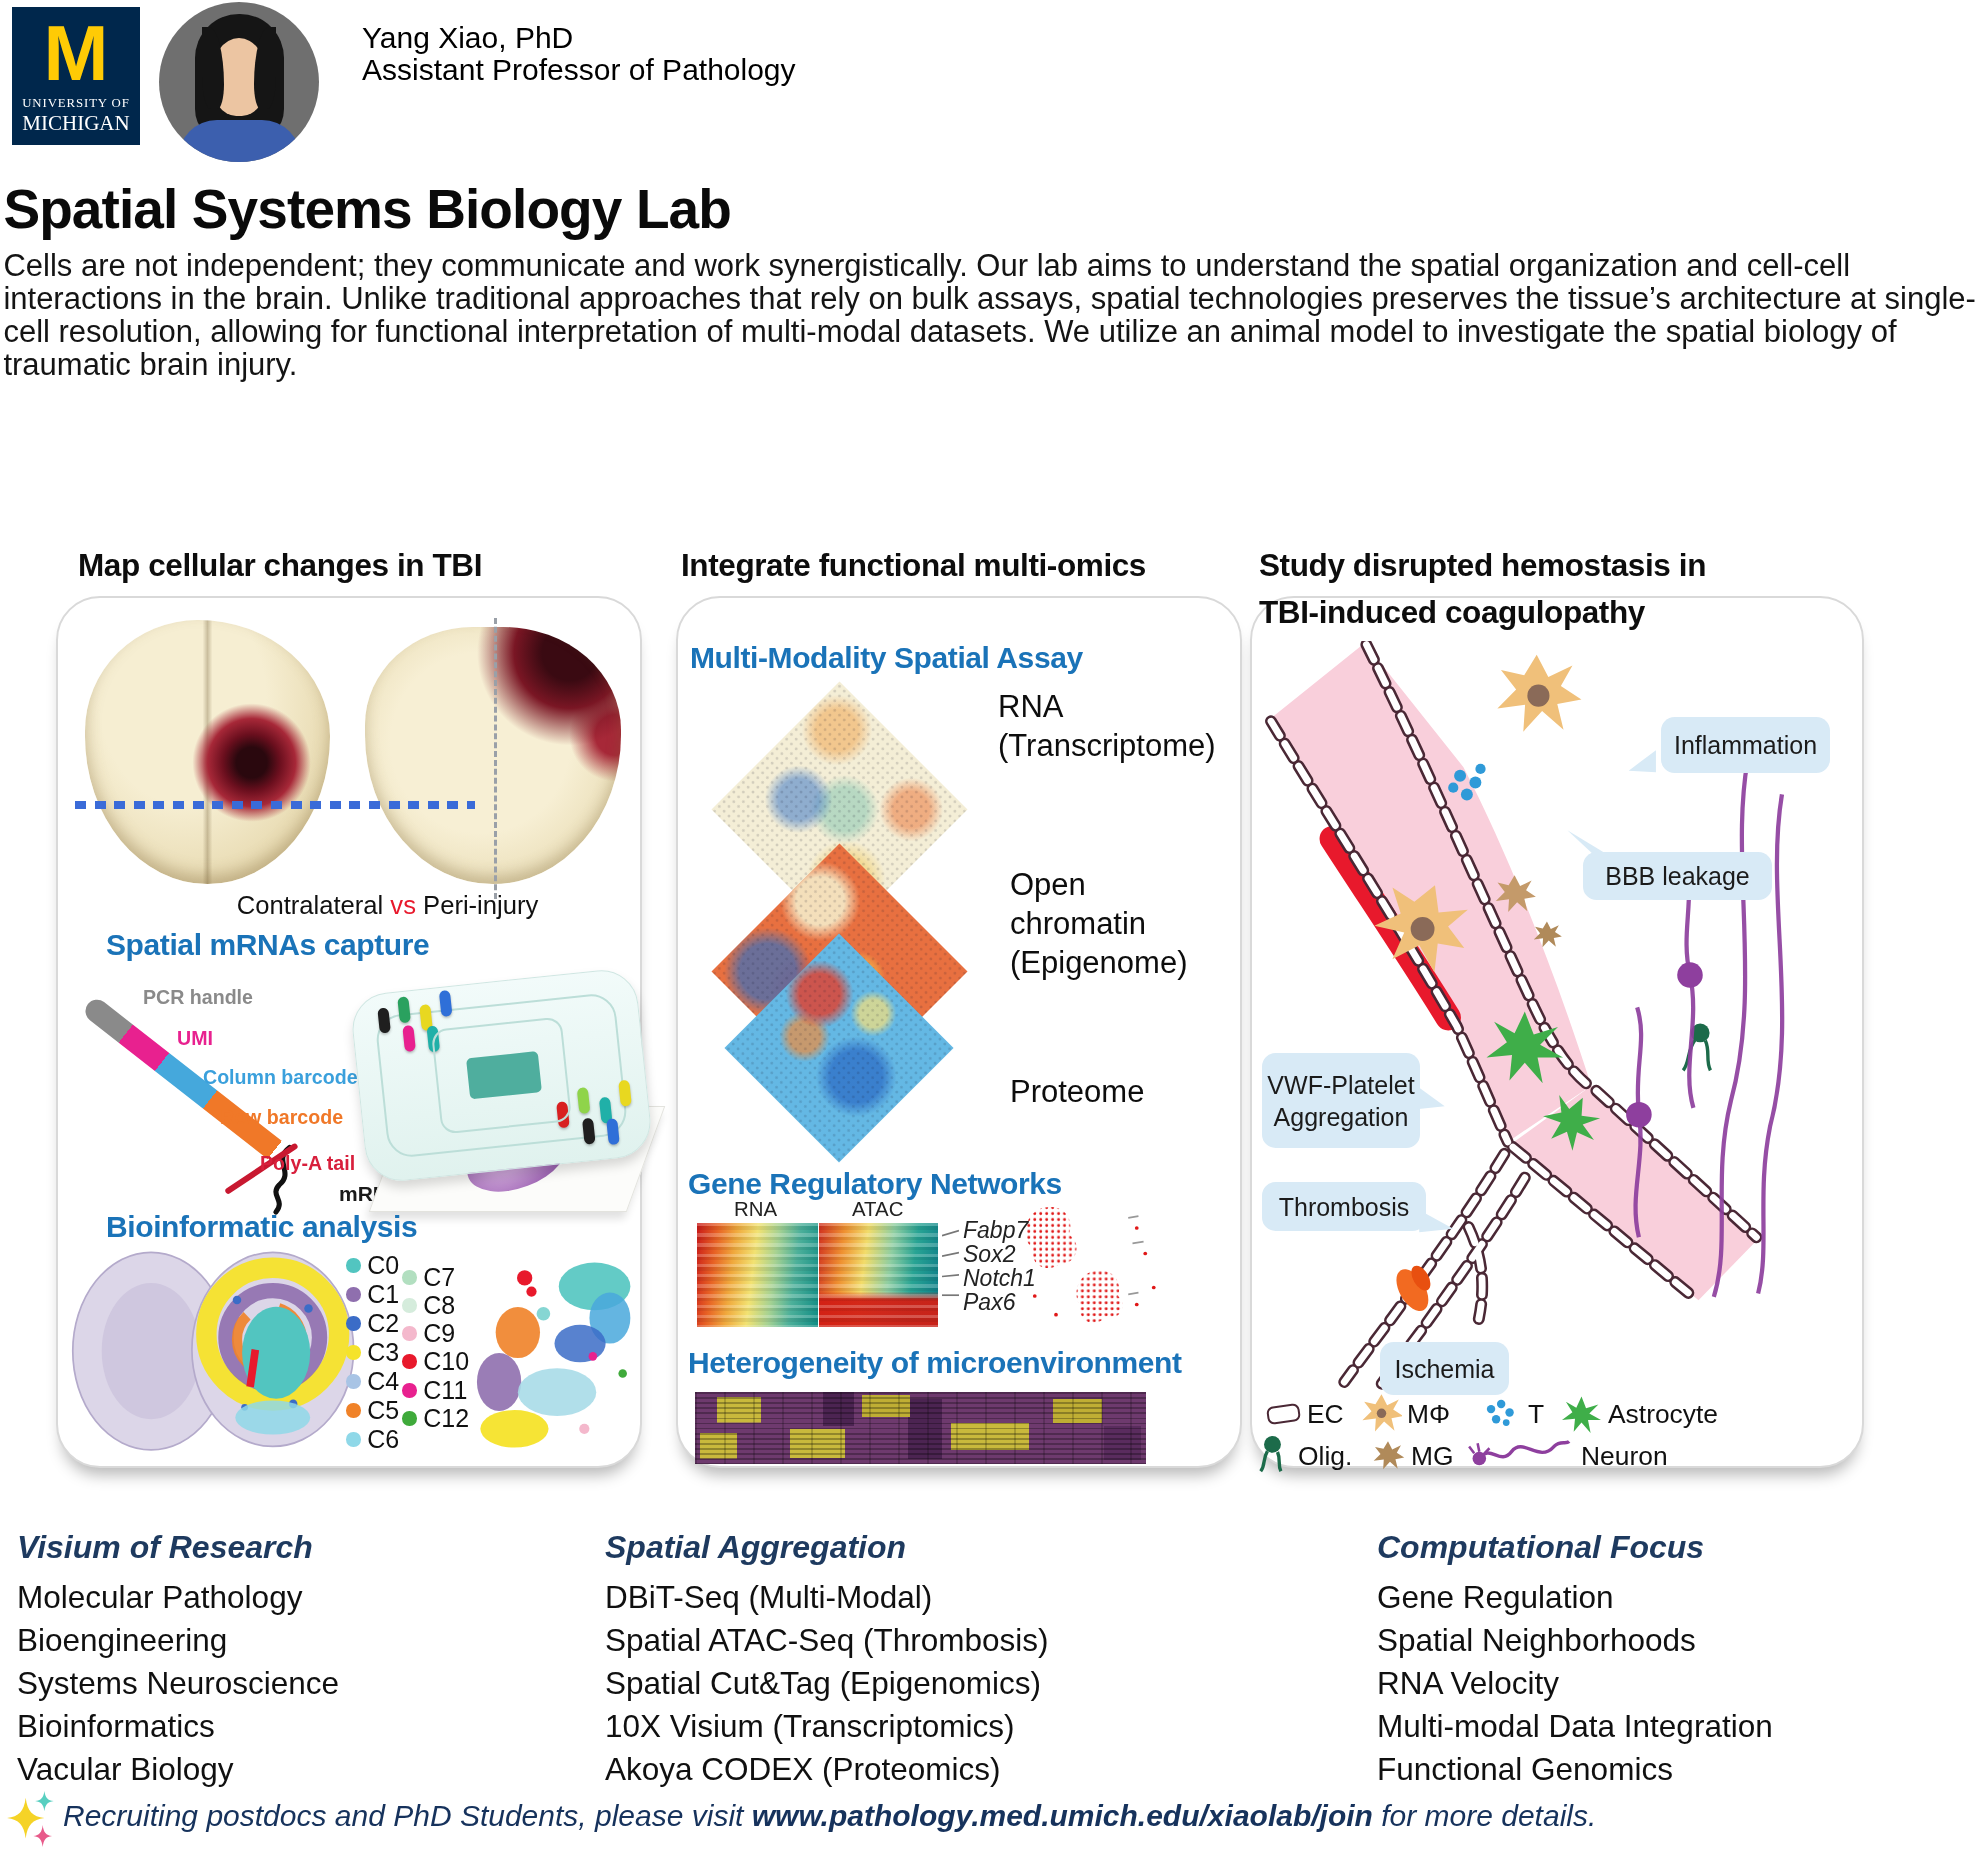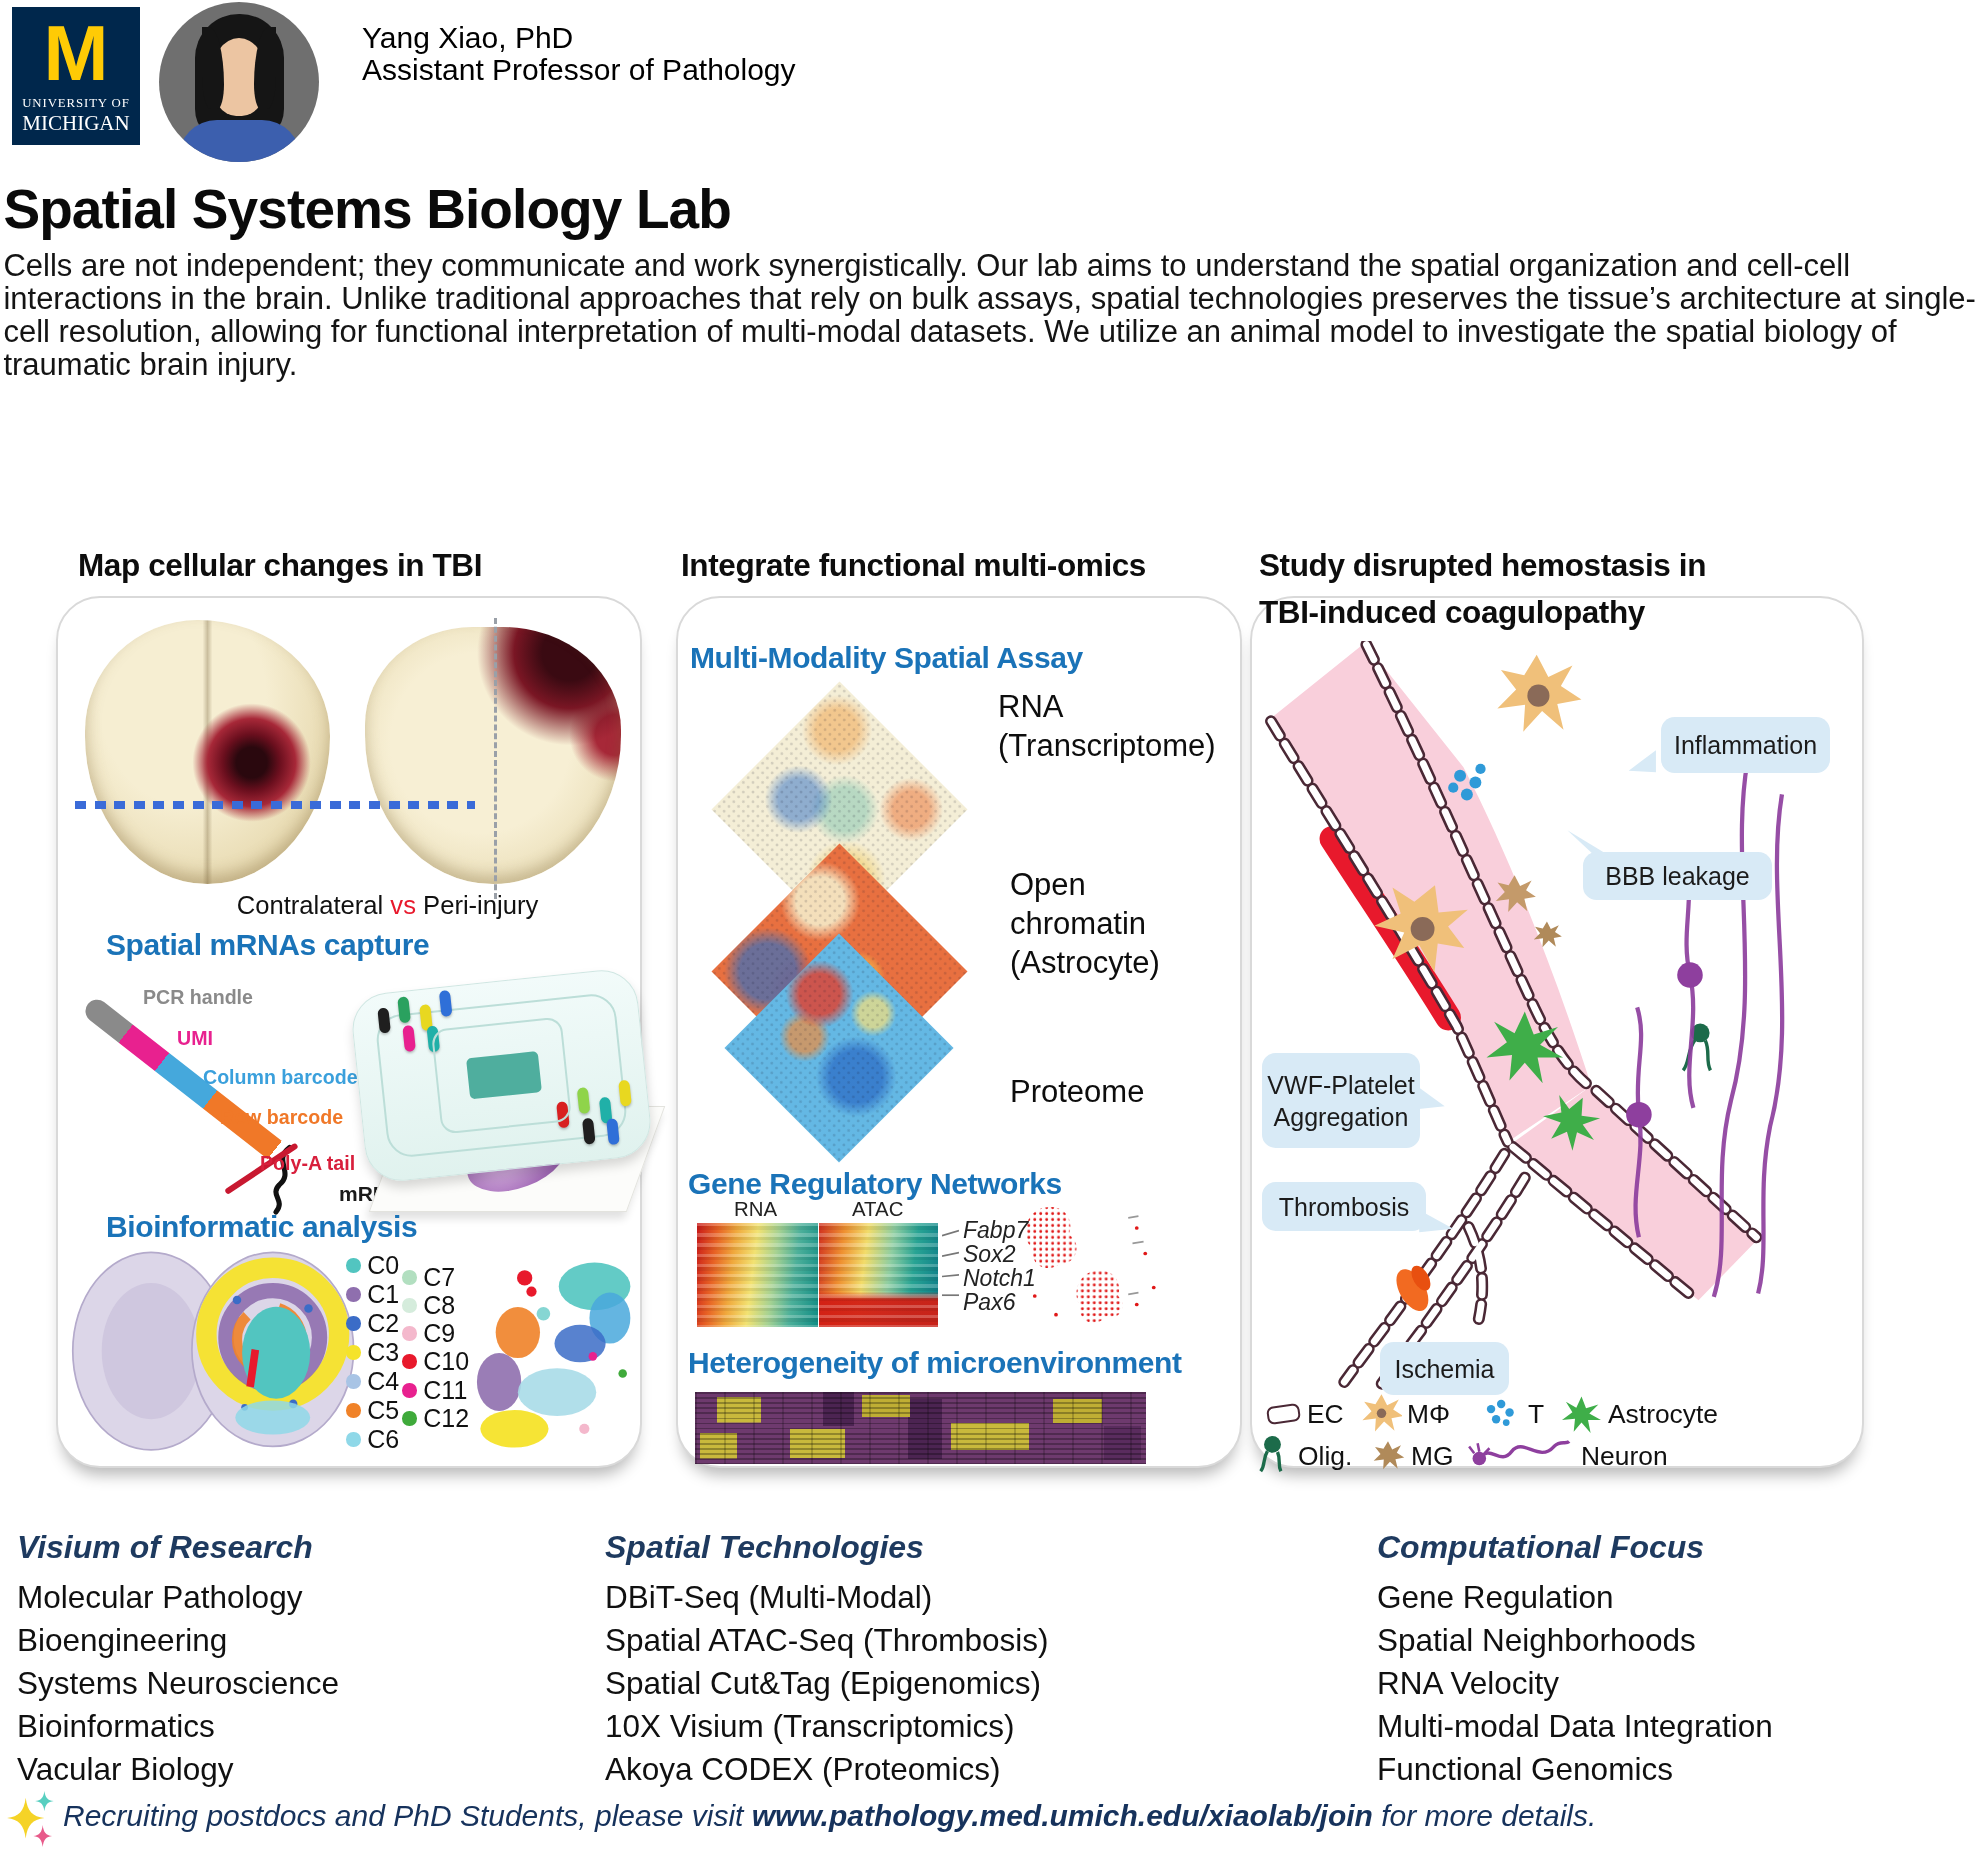--- a/index.html
+++ b/index.html
@@ -280,21 +280,21 @@
     background:
      radial-gradient(circle at 70% 55%, rgba(30,90,190,.6) 0 18%, rgba(30,90,190,0) 28%),
      radial-gradient(circle at 18% 35%, rgba(230,60,40,.8) 0 12%, rgba(230,60,40,0) 20%),
      radial-gradient(circle at 30% 60%, rgba(240,140,60,.7) 0 10%, rgba(240,140,60,0) 17%),
      radial-gradient(circle at 50% 20%, rgba(250,225,120,.7) 0 9%, rgba(250,225,120,0) 15%),#64b8e4;"></div>
 
   <div class="dlabel prel" style="left:998px;top:687px;">RNA
 (Transcriptome)</div>
   <div class="dlabel prel" style="left:1010px;top:865px;">Open
 chromatin
-(Astrocyte)</div>
+(Epigenome)</div>
   <div class="dlabel" style="left:1010px;top:1072px;">Proteome</div>
 
   <div class="bh" style="left:688px;top:1167px;">Gene Regulatory Networks</div>
   <div class="abs" style="left:734px;top:1198px;font-size:20.4px;color:#222;">RNA</div>
   <div class="abs" style="left:852px;top:1198px;font-size:20.4px;color:#222;">ATAC</div>
 
   <div class="hm" style="left:697px;top:1223px;width:121px;height:104px;
     background:linear-gradient(97deg,#c81818 0%,#e86224 16%,#f0a83c 30%,#f2e272 46%,#a6d292 62%,#4cb09a 78%,#108c84 100%);"></div>
   <div class="hm" style="left:819px;top:1223px;width:119px;height:104px;
     background:linear-gradient(0deg, rgba(210,30,20,.95) 0 26%, rgba(210,30,20,0) 34%),
@@ -453,21 +453,21 @@
 
   <div class="colhead" style="left:17px;top:1529px;">Visium of Research</div>
   <div class="abs" style="left:17px;top:1576px;">
     <div class="colitem">Molecular Pathology</div>
     <div class="colitem">Bioengineering</div>
     <div class="colitem">Systems Neuroscience</div>
     <div class="colitem">Bioinformatics</div>
     <div class="colitem">Vacular Biology</div>
   </div>
 
-  <div class="colhead" style="left:605px;top:1529px;">Spatial Technologies</div>
+  <div class="colhead" style="left:605px;top:1529px;">Spatial Aggregation</div>
   <div class="abs" style="left:605px;top:1576px;">
     <div class="colitem">DBiT-Seq (Multi-Modal)</div>
     <div class="colitem">Spatial ATAC-Seq (Thrombosis)</div>
     <div class="colitem">Spatial Cut&amp;Tag (Epigenomics)</div>
     <div class="colitem">10X Visium (Transcriptomics)</div>
     <div class="colitem">Akoya CODEX (Proteomics)</div>
   </div>
 
   <div class="colhead" style="left:1377px;top:1529px;">Computational Focus</div>
   <div class="abs" style="left:1377px;top:1576px;">

